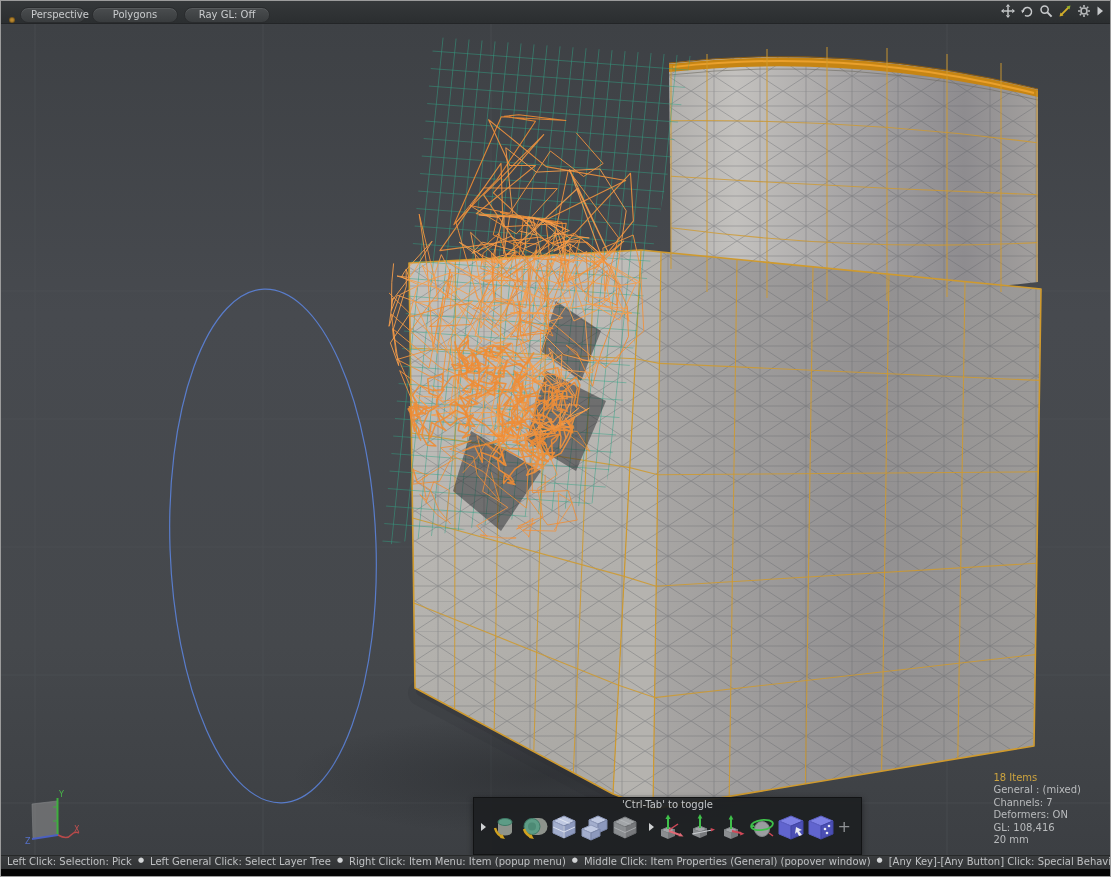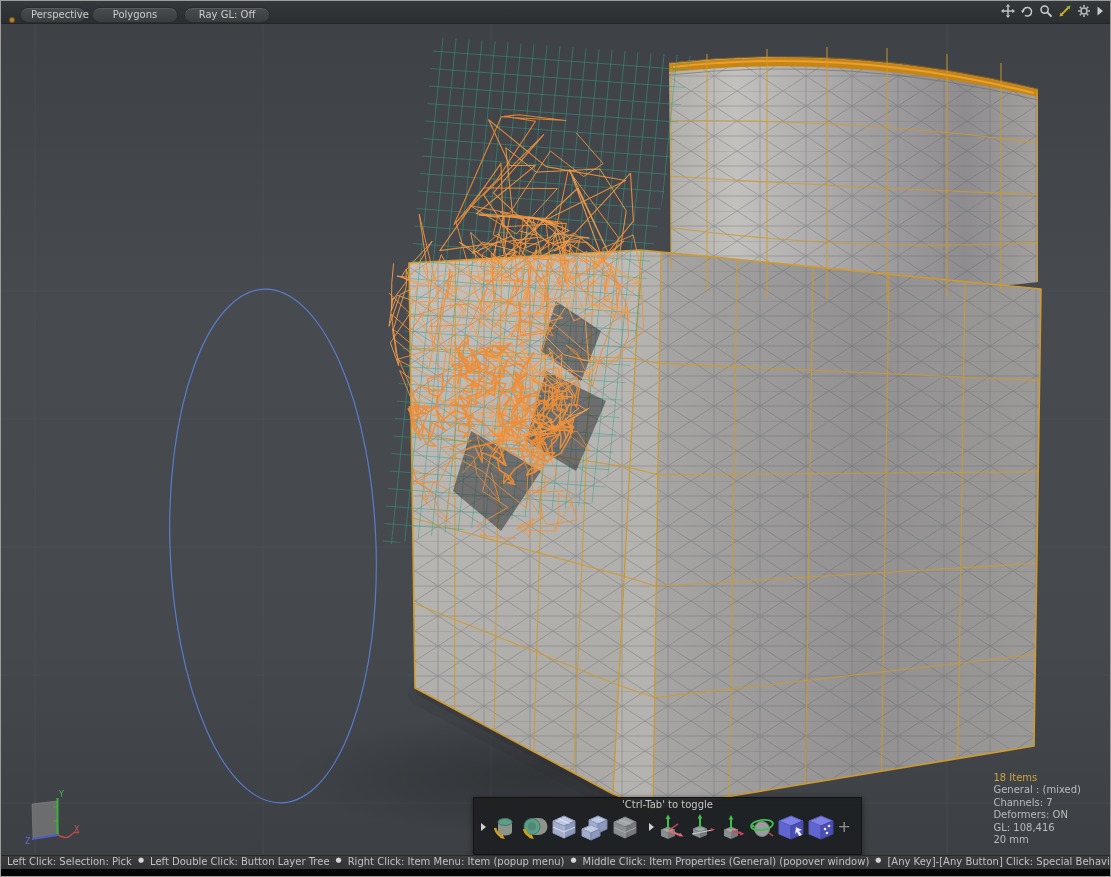--- a/index.html
+++ b/index.html
@@ -387,21 +387,21 @@
       </svg>
     </div>
 
     <div class="pal-plus">+</div>
   </div>
 </div>
 
 <div class="statusbar">
   <span>Left Click: Selection: Pick</span>
   <span class="dot">●</span>
-  <span>Left Double Click: Button Layer Tree</span>
+  <span>Left General Click: Select Layer Tree</span>
   <span class="dot">●</span>
   <span>Right Click: Item Menu: Item (popup menu)</span>
   <span class="dot">●</span>
   <span>Middle Click: Item Properties (General) (popover window)</span>
   <span class="dot">●</span>
   <span>[Any Key]-[Any Button] Click: Special Behaviors</span>
 
 </div>
 <div class="blackstrip"></div>
 

